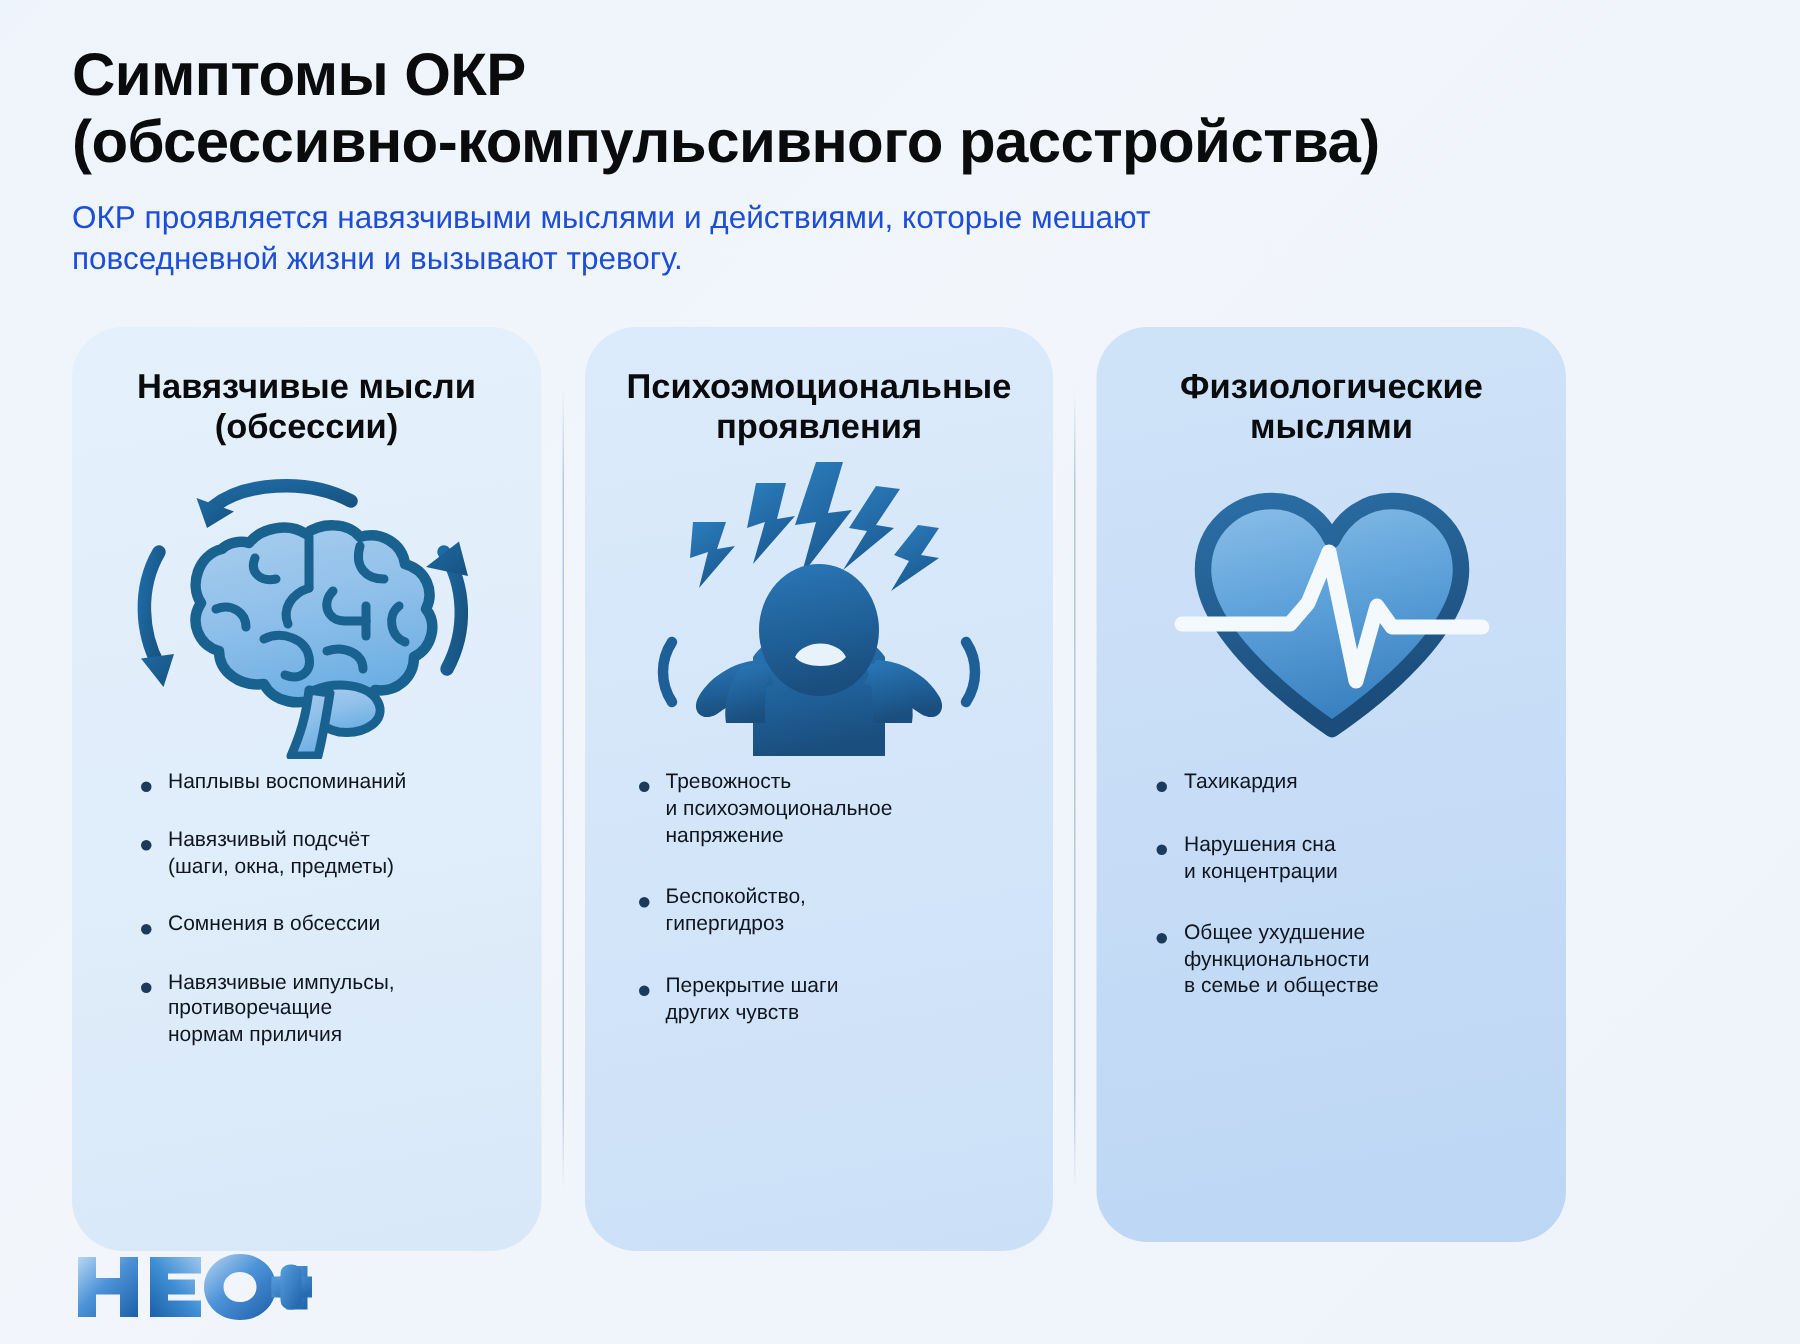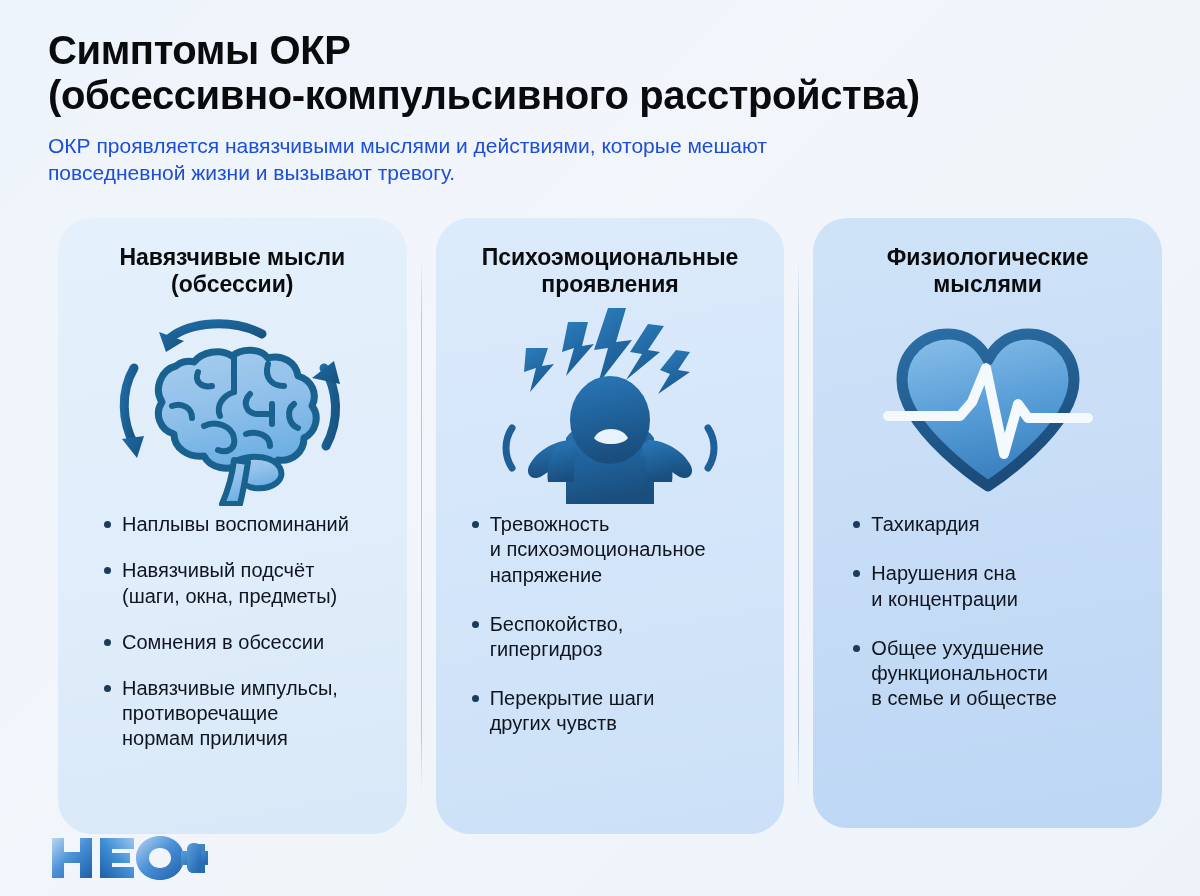--- a/index.html
+++ b/index.html
@@ -44,23 +44,23 @@
     font-weight: 400;
     color: #1d4ed8;
     margin: 0;
     max-width: 1030px;
     white-space: pre-line;
   }
 
   
   .cards {
     position: absolute;
-    left: 58px;
+    left: 48px;
     top: 218px;
-    width: 1104px;
+    width: 996px;
     display: flex;
     align-items: flex-start;
     gap: 0;
   }
 
   .divider {
     width: 1px;
     align-self: stretch;
     margin: 40px 14px 40px 14px;
     background: linear-gradient(to bottom, rgba(170,195,225,0), rgba(164,192,224,0.85) 12%, rgba(164,192,224,0.85) 88%, rgba(170,195,225,0));
@@ -112,21 +112,21 @@
     list-style: none;
     margin: 0;
     padding: 0;
     width: 100%;
     align-self: flex-start;
   }
   .bullets li {
     position: relative;
     padding-left: 22px;
     margin-bottom: 19px;
-    font-size: 20px;
+    font-size: 14px;
     line-height: 1.26;
     color: #10161f;
     white-space: pre-line;
   }
   .bullets li:last-child { margin-bottom: 0; }
   .bullets li::before {
     content: "";
     position: absolute;
     left: 4px;
     top: 9px;

